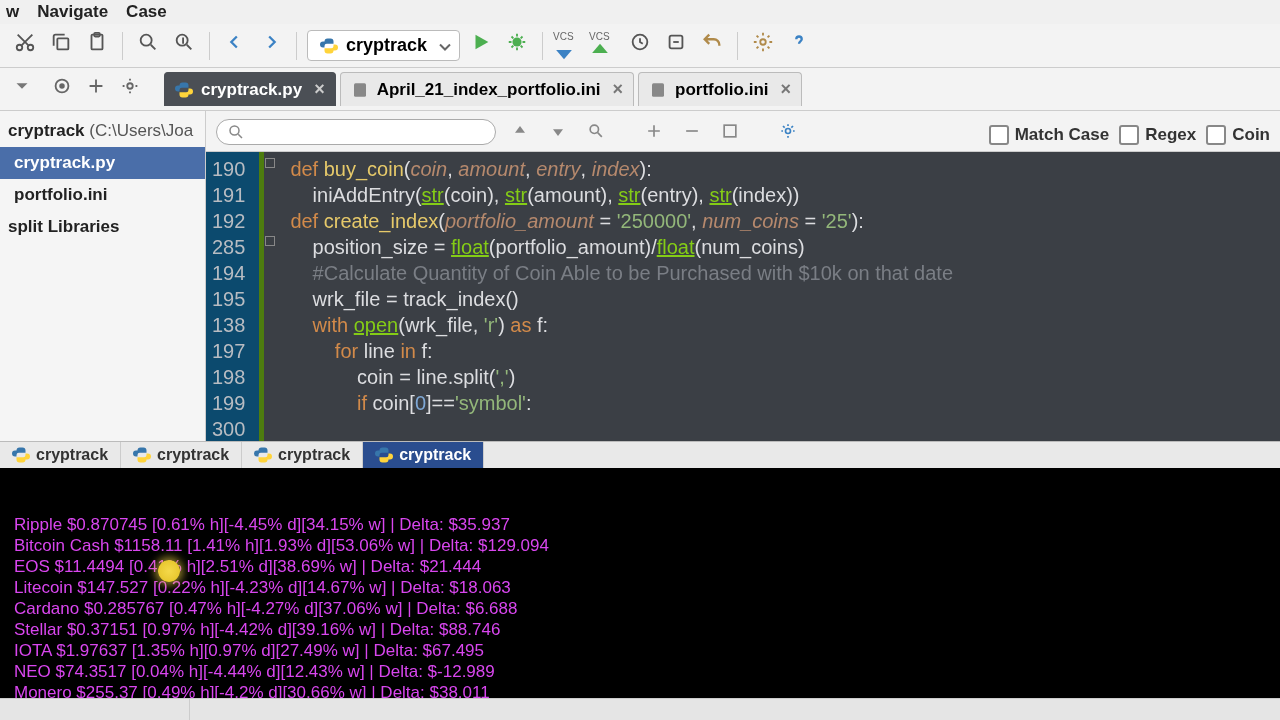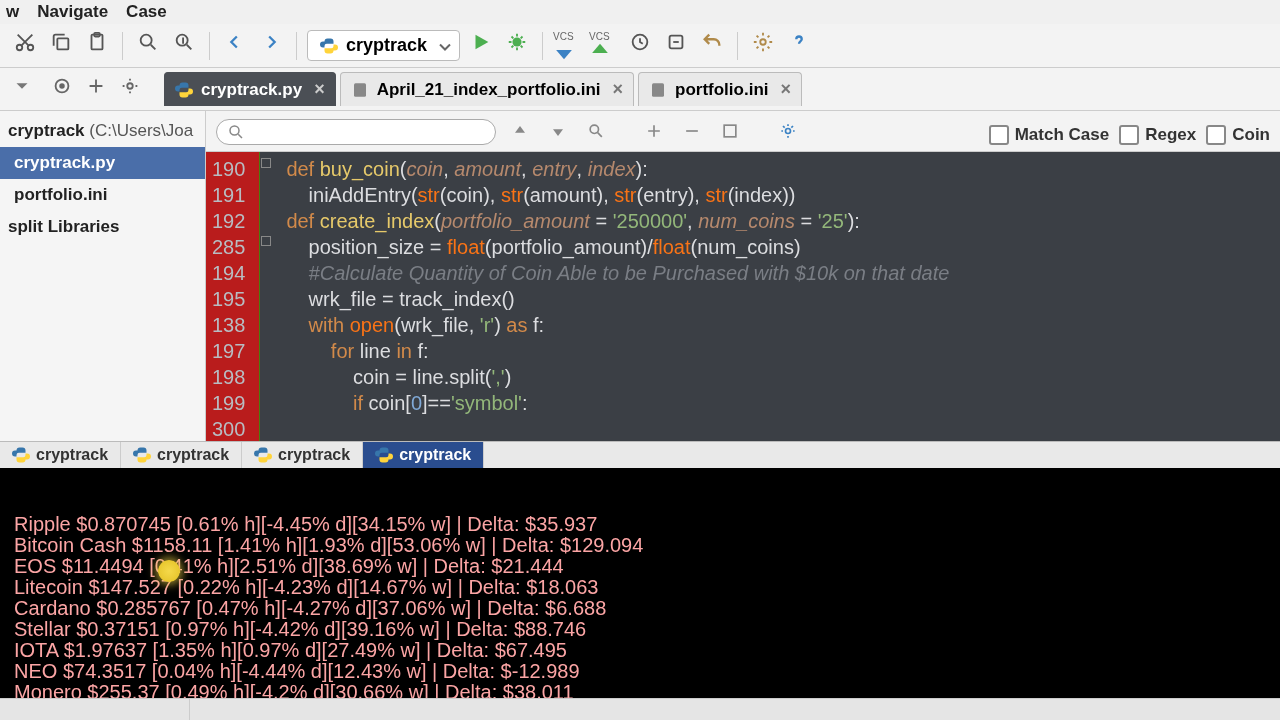--- a/index.html
+++ b/index.html
@@ -38,39 +38,39 @@
 .editor-col { flex: 1; display: flex; flex-direction: column; background: #3b3f45; min-width: 0; }
 
 .search-row { display: flex; align-items: flex-end; gap: 10px; padding: 6px 10px; background: #f3f3f3; border-bottom: 1px solid #ccc; }
 .search-box { display: flex; align-items: center; border: 1px solid #aaa; border-radius: 18px; padding: 3px 10px; background: #fff; width: 280px; }
 .search-box input { border: none; outline: none; flex: 1; font-size: 16px; }
 .sr-btn { width: 28px; height: 28px; display:flex; align-items:center; justify-content:center; cursor:pointer; color:#666; }
 .check { display: flex; align-items: center; gap: 6px; font-size: 17px; font-weight: 600; color: #333; }
 .check .box { width: 20px; height: 20px; border: 2px solid #888; border-radius: 3px; background: #fff; }
 
 .code-area { flex: 1; display: flex; background: #3b3f45; font-family: "Consolas","Menlo",monospace; font-size: 20px; line-height: 26px; overflow: hidden; position: relative; }
-.gutter { background: #b91c1c; color: #b8bcc2; padding: 4px 14px 4px 6px; text-align: left; user-select: none; border-right: 1px solid #4d7c0f; }
+.gutter { background: #0c4a6e; color: #b8bcc2; padding: 4px 14px 4px 6px; text-align: left; user-select: none; border-right: 5px solid #4d7c0f; }
 .code-lines { padding: 4px 12px; white-space: pre; color: #dcdde0; min-width: 0; overflow: hidden; }
 .kw { color: #d28a4a; }
 .fn { color: #e6c96a; }
-.bi { color: #f97316; }
+.bi { color: #84cc16; text-decoration: underline; }
 .par { color: #b6896d; font-style: italic; }
 .str { color: #93b77a; }
 .num { color: #7fa8d6; }
-.cmt { color: #7a7e85; font-style: italic; }
+.cmt { color: #7a7e85; }
 .plain { color: #dcdde0; }
 
 .fold-col { width: 14px; background: #3b3f45; position: relative; }
 .fold-mark { position:absolute; left:1px; width:10px; height:10px; border:1px solid #888; background:#3b3f45; }
 
 .run-tabs { display: flex; background: #e9e9e9; border-top: 1px solid #bbb; }
 .run-tab { display: flex; align-items: center; gap: 6px; padding: 4px 12px; font-size: 16px; font-weight: 700; color: #333; border-right: 1px solid #ccc; cursor:pointer; }
 .run-tab.active { background: #2a4d8f; color: #fff; }
 
-.console { background: #000; color: #fca5a5; font-family: "Consolas","Menlo",monospace; font-size: 20px; line-height: 21px; padding: 4px 14px; white-space: pre; position: relative; flex: 0 0 auto; height: 230px; overflow: hidden; }
+.console { background: #000; color: #d946ef; font-family: "Consolas","Menlo",monospace; font-size: 17px; line-height: 21px; padding: 4px 14px; white-space: pre; position: relative; flex: 0 0 auto; height: 230px; overflow: hidden; }
 .cursor-hl { position: absolute; width: 22px; height: 22px; border-radius: 50%; background: radial-gradient(circle, #f5d94a 0%, #e8c72f 70%, rgba(232,199,47,0) 100%); box-shadow: 0 0 8px 3px rgba(245,217,74,.6); pointer-events: none; }
 
 .statusbar { height: 22px; background: #e5e5e5; border-top: 1px solid #ccc; }
 .statusbar .inner { height:100%; display:flex; }
 .statusbar .seg { width: 190px; border-right:1px solid #ccc; }
 </style>
 </head>
 <body>
 
 <div class="menubar">

